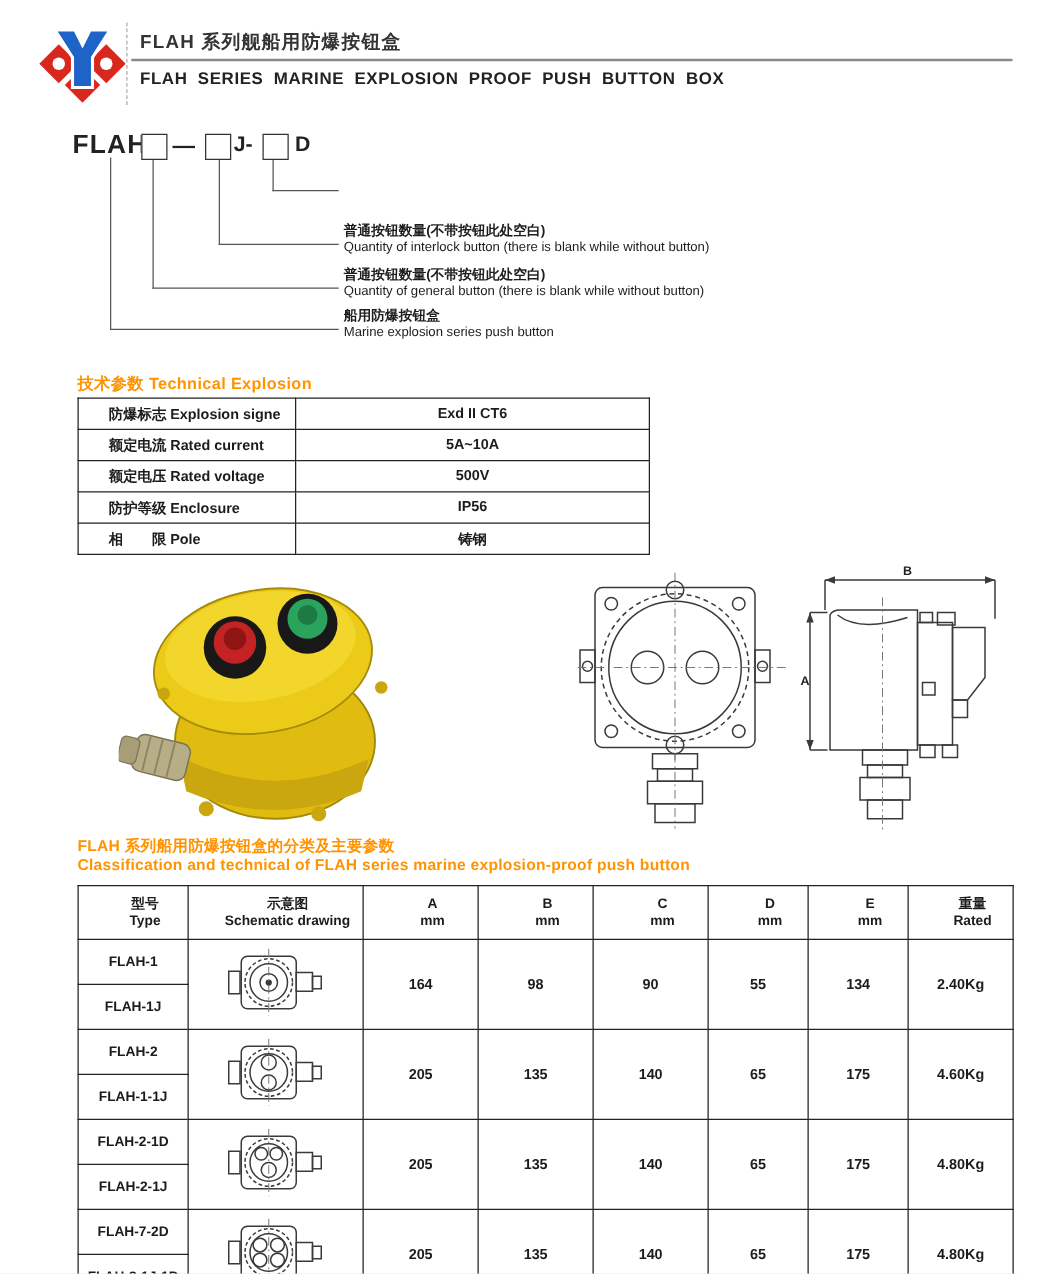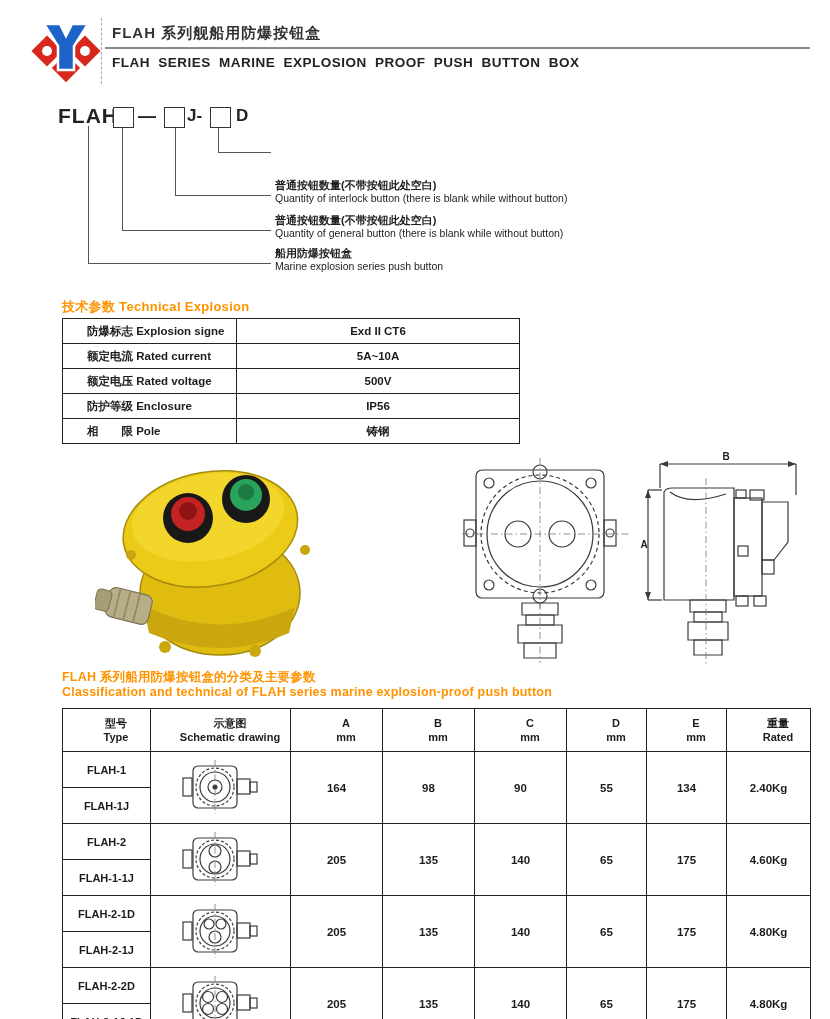--- a/index.html
+++ b/index.html
@@ -329,21 +329,21 @@
           <td class="dim" rowspan="2">140</td>
           <td class="dim" rowspan="2">65</td>
           <td class="dim" rowspan="2">175</td>
           <td class="dim" rowspan="2">4.80Kg</td>
         </tr>
         <tr>
           <td class="model">FLAH-2-1J</td>
         </tr>
 
         <tr>
-          <td class="model">FLAH-2-2D</td>
+          <td class="model">FLAH-7-2D</td>
           <td class="schem" rowspan="2">
             <svg width="92" height="54" viewBox="0 0 92 54">
               <rect x="18" y="6" width="44" height="42" rx="5" class="lineart" stroke-width="1.6"></rect>
               <circle cx="40" cy="27" r="19" class="lineart" stroke-width="3.4" stroke-dasharray="3 2"></circle>
               <circle cx="40" cy="27" r="15" class="lineart" stroke-width="1.4"></circle>
               <circle cx="33" cy="21" r="5.5" class="lineart" stroke-width="1.4"></circle>
               <circle cx="47" cy="21" r="5.5" class="lineart" stroke-width="1.4"></circle>
               <circle cx="33" cy="33" r="5.5" class="lineart" stroke-width="1.4"></circle>
               <circle cx="47" cy="33" r="5.5" class="lineart" stroke-width="1.4"></circle>
               <rect x="8" y="18" width="9" height="18" class="lineart" stroke-width="1.6"></rect>

